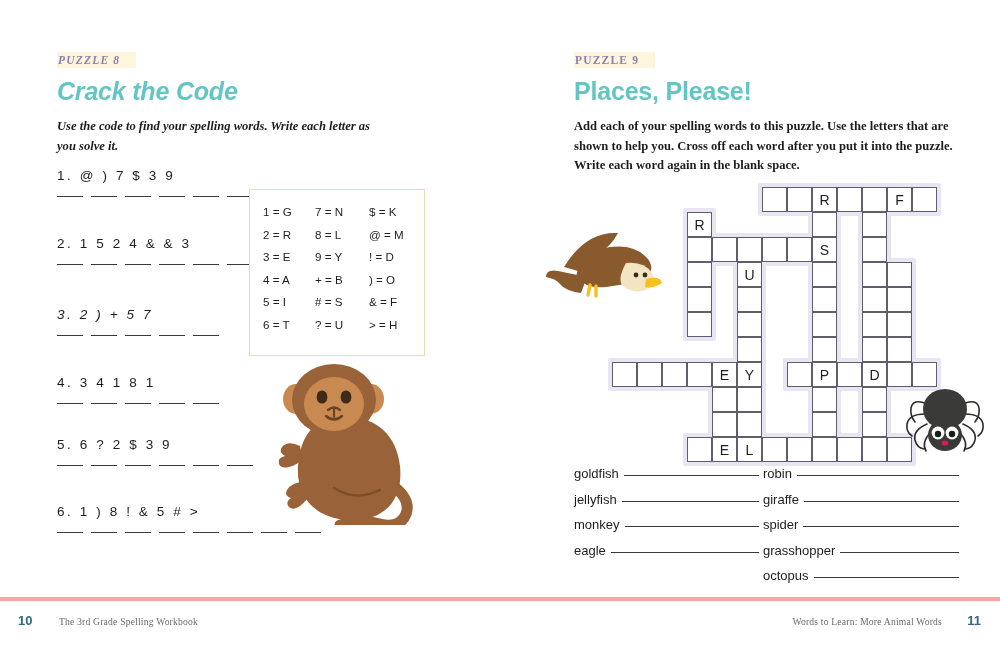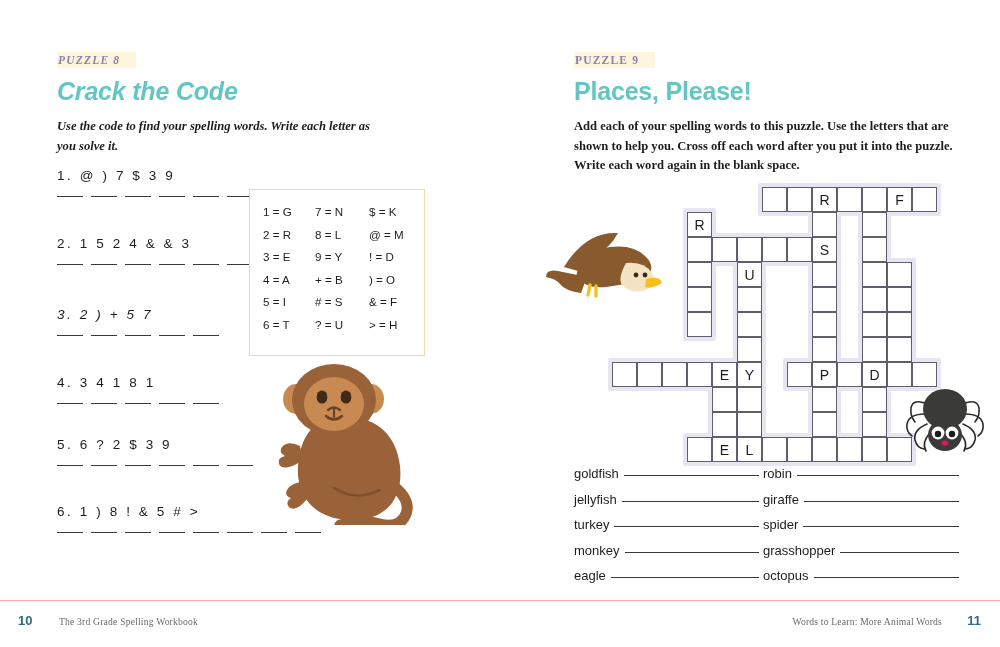--- a/index.html
+++ b/index.html
@@ -110,21 +110,21 @@
   }
   .wl-rule{
     flex:1;
     border-bottom:1.3px solid #3a3a3a;
     margin-left:5px;
     position:relative;
     top:-2px;
   }
 
   
-  .footer{position:absolute;left:0;right:0;bottom:0;height:46px;border-top:1px solid #fca5a5;padding-left:44px;}
+  .footer{position:absolute;left:0;right:0;bottom:0;height:46px;border-top:4px solid #fca5a5;padding-left:44px;}
   .pg-num{
     position:absolute;top:12px;
     font-family:"Liberation Sans", sans-serif;
     font-weight:700;font-size:13px;color:#2f6b83;
   }
   .pg-text{
     position:absolute;top:15px;
     font-family:Liberation Serif, serif;
     font-size:9.6px;color:#6a6a6a;letter-spacing:.2px;
   }
@@ -424,24 +424,20 @@
     <div class="wl-col" id="wl-col-1" style="left:0;width:185px;">
         <div class="wl-row">
           <span class="wl-word">goldfish</span>
           <span class="wl-rule"></span>
         </div>
         <div class="wl-row">
           <span class="wl-word">jellyfish</span>
           <span class="wl-rule"></span>
         </div>
         <div class="wl-row">
-          <span class="wl-word">turkey</span>
-          <span class="wl-rule"></span>
-        </div>
-        <div class="wl-row">
           <span class="wl-word">monkey</span>
           <span class="wl-rule"></span>
         </div>
         <div class="wl-row">
           <span class="wl-word">eagle</span>
           <span class="wl-rule"></span>
         </div>
       </div>
     <div class="wl-col" id="wl-col-2" style="left:189px;width:196px;">
         <div class="wl-row">

